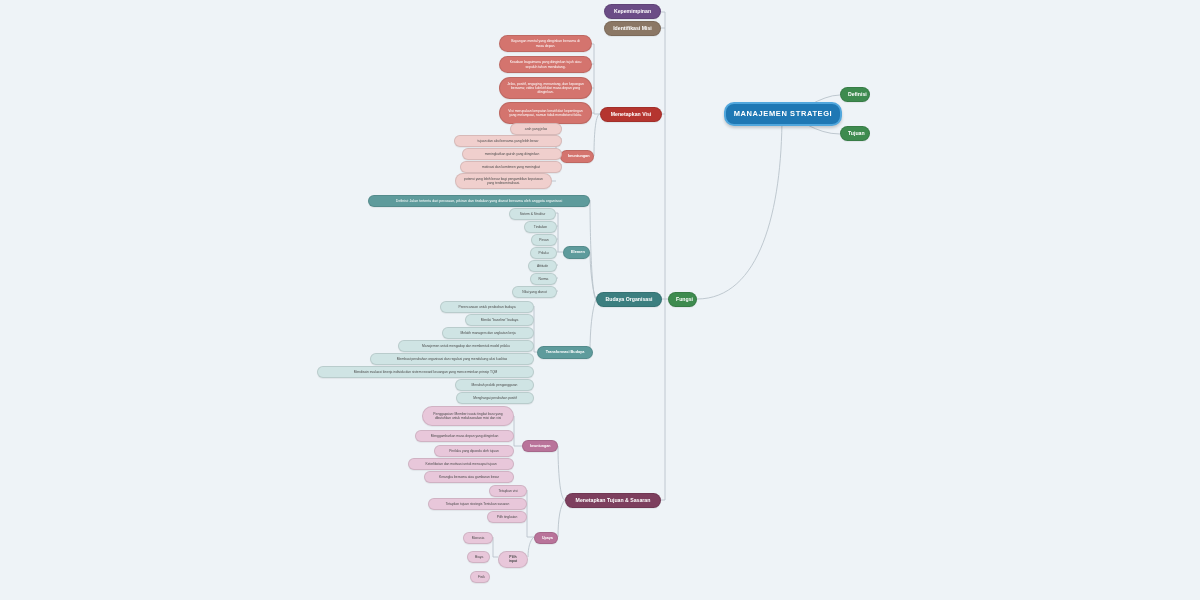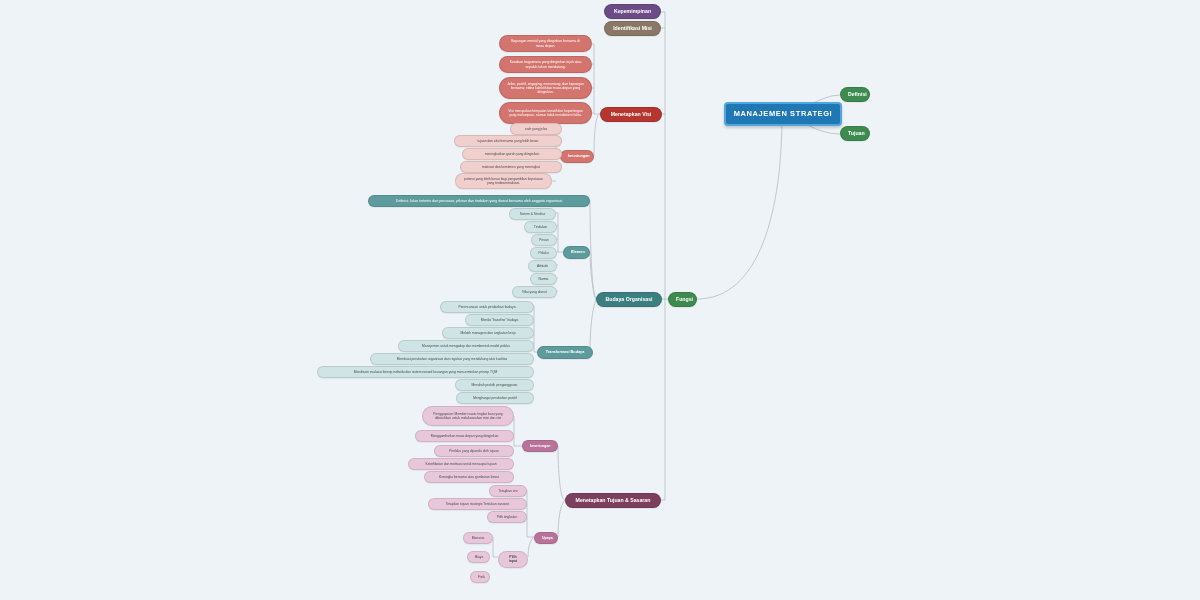--- a/index.html
+++ b/index.html
@@ -19,21 +19,21 @@
     display:flex;
     align-items:center;
     justify-content:center;
     text-align:center;
     line-height:1.25;
     padding:3px 7px;
     border:1px solid rgba(0,0,0,0.10);
     box-shadow:0 1px 1px rgba(0,0,0,0.06);
   }
   .node.root{
-    border-radius:4px;
+    border-radius:10px;
     font-weight:bold;
     letter-spacing:0.6px;
     border:2px solid #51a7dd;
     box-shadow:0 2px 3px rgba(0,0,0,0.18);
   }
   .node.lvl1{font-weight:bold;border-radius:13px;}
   .node.leaf{font-weight:normal;}
   .txt{display:block;width:100%;}
 </style>
 </head>

